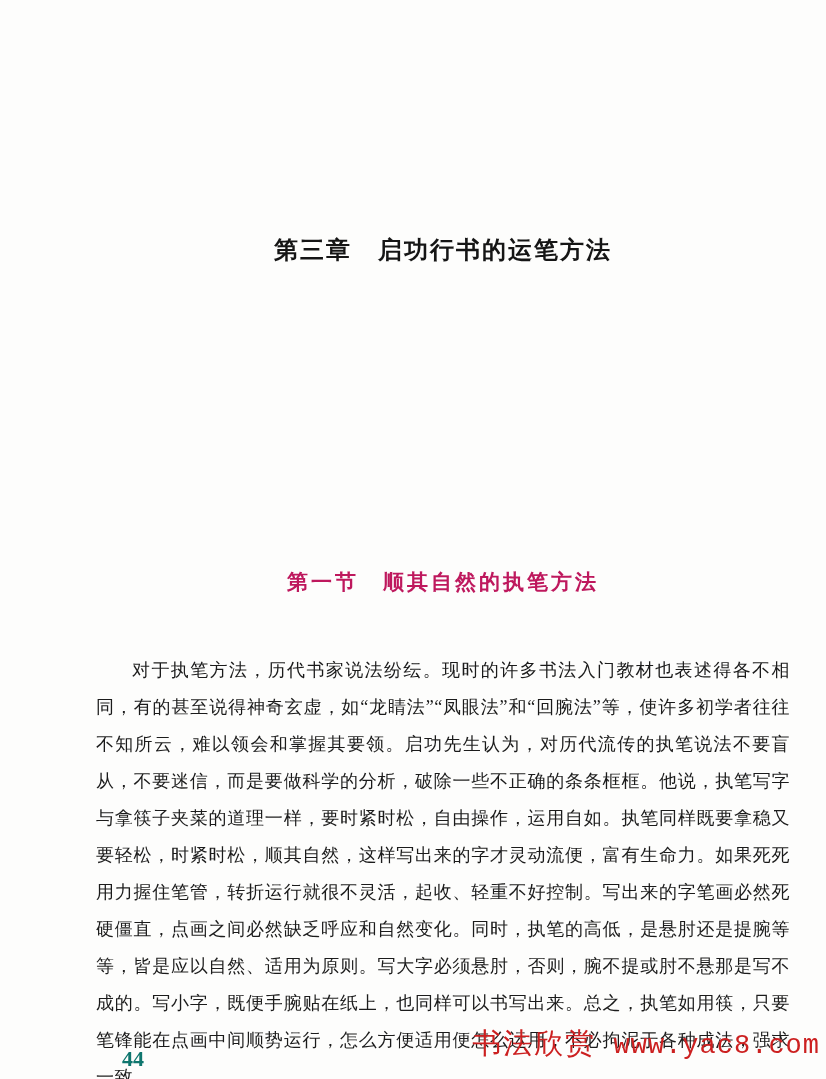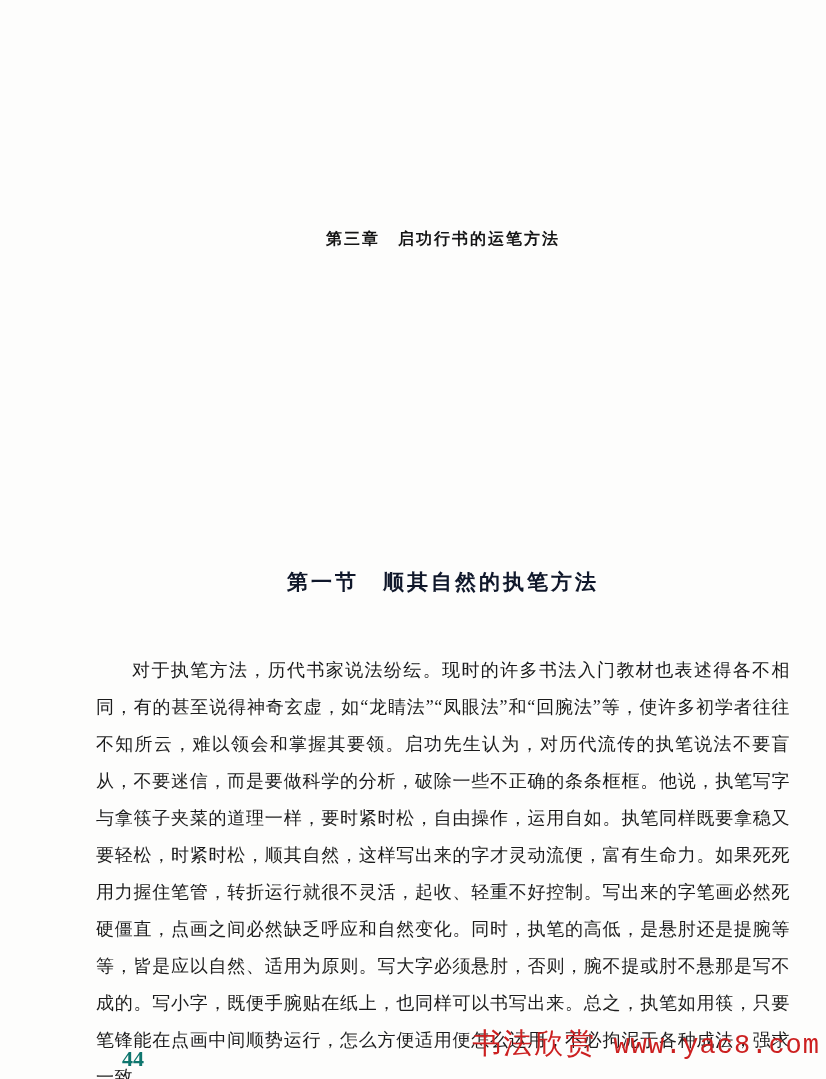--- a/index.html
+++ b/index.html
@@ -17,21 +17,21 @@
     color: #1b1b1b;
   }
   .chapter-title {
     position: absolute;
     top: 218px;
     left: 96px;
     width: 694px;
     text-align: center;
     font-family: Liberation Sans, sans-serif;
     font-weight: bold;
-    font-size: 16px;
+    font-size: 24px;
     letter-spacing: 2px;
     color: #151515;
   }
   .body-para {
     position: absolute;
     left: 96px;
     width: 694px;
     font-size: 18px;
     line-height: 37px;
     text-align: justify;
@@ -44,21 +44,21 @@
   .para-2 { top: 634px; }
   .section-title {
     position: absolute;
     top: 551px;
     left: 96px;
     width: 694px;
     text-align: center;
     font-size: 21px;
     font-weight: 600;
     letter-spacing: 3px;
-    color: #0f172a;
+    color: #be185d;
   }
   .page-number {
     position: absolute;
     top: 1046px;
     left: 122px;
     font-size: 22px;
     font-weight: bold;
     font-family: "Liberation Serif", "DejaVu Serif", serif;
     color: #0f766e;
   }

